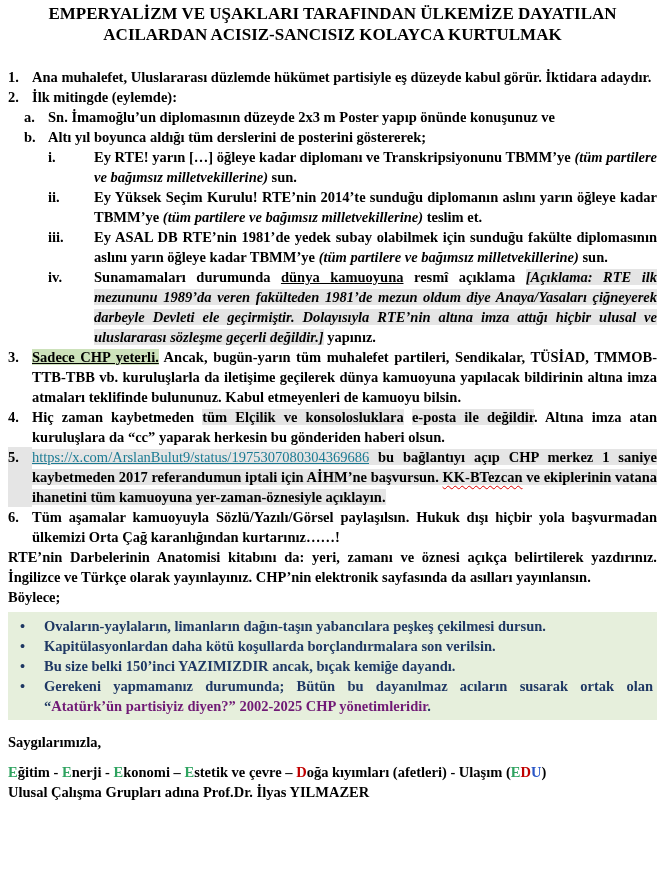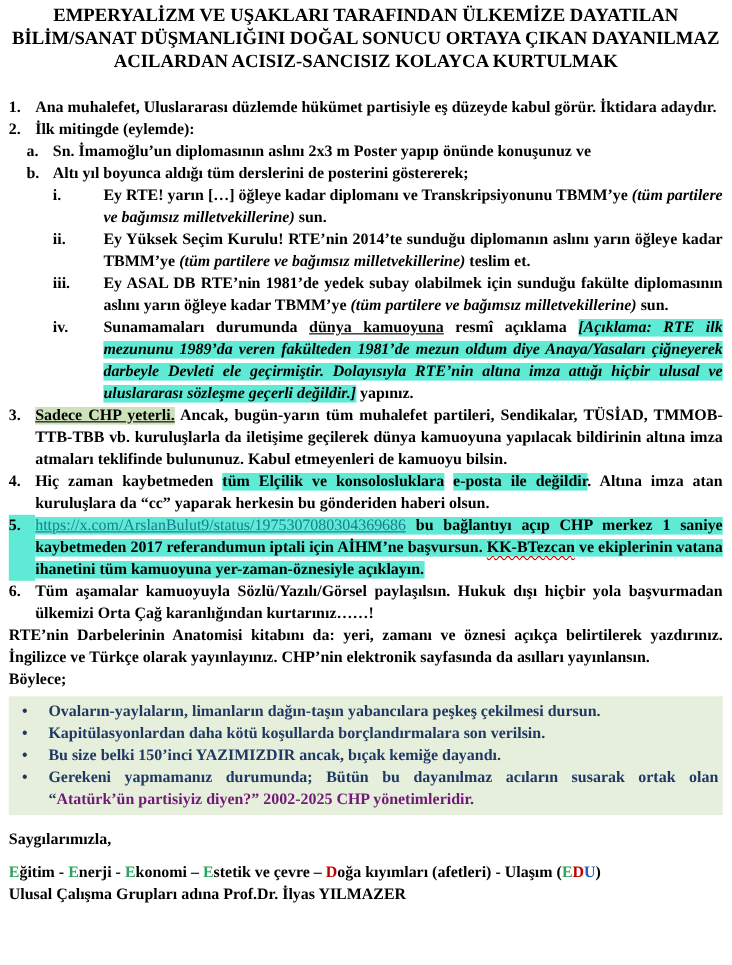--- a/index.html
+++ b/index.html
@@ -15,21 +15,21 @@
   .row{display:flex;}
   .num{flex:0 0 24px;}
   .l2{margin-left:16px;}
   .l2 .num{flex:0 0 24px;}
   .l3{margin-left:40px;}
   .l3 .num{flex:0 0 46px;}
   .txt{flex:1;text-align:justify;}
   .para{text-align:justify;}
   .italic{font-style:italic;}
   .underline{text-decoration:underline;}
-  .hl-yellow{background:#5eead4;}
+  .hl-yellow{background:#e5e5e5;}
   .hl-green{background:#cde2bb;}
   a.link{color:#1b7b93;text-decoration:underline;font-weight:400;cursor:pointer;}
   .squiggle{text-decoration-line:underline;text-decoration-style:wavy;text-decoration-color:#e00000;text-decoration-thickness:1px;text-underline-offset:3px;margin-top:32px;}
   .navy{color:#1f3864;}
   .red{color:#701a75;}
   .gl{color:#2fa360;}
   .rl{color:#c00000;}
   .bl{color:#2a56c6;}
   .bullets{background:#e6efdc;margin:5px 0 0 0;padding:4px 4px 4px 0;}
   .bullets .row{color:#1f3864;}
@@ -37,39 +37,38 @@
   .sig-close{margin-top:12px;}
   .sig-line{margin-top:10px;font-family:Liberation Serif, serif;}
 </style>
 </head>
 <body>
 
 <div class="page">
 
   <div class="title">
     <div>EMPERYALİZM VE UŞAKLARI TARAFINDAN ÜLKEMİZE DAYATILAN</div>
-    <div>BİLİM/SANAT DÜŞMANLIĞINI DOĞAL SONUCU ORTAYA ÇIKAN DAYANILMAZ</div>
     <div>ACILARDAN ACISIZ-SANCISIZ KOLAYCA KURTULMAK</div>
   </div>
 
   <div class="title-gap"></div>
 
   <div class="row">
     <span class="num">1.</span>
     <span class="txt"><span>Ana muhalefet, Uluslararası düzlemde hükümet partisiyle eş düzeyde kabul görür. İktidara adaydır.</span></span>
   </div>
 
   <div class="row">
     <span class="num">2.</span>
     <span class="txt"><span>İlk mitingde (eylemde):</span></span>
   </div>
 
   <div class="row l2">
     <span class="num">a.</span>
-    <span class="txt"><span>Sn. İmamoğlu’un diplomasının aslını 2x3 m Poster yapıp önünde konuşunuz ve</span></span>
+    <span class="txt"><span>Sn. İmamoğlu’un diplomasının düzeyde 2x3 m Poster yapıp önünde konuşunuz ve</span></span>
   </div>
 
   <div class="row l2">
     <span class="num">b.</span>
     <span class="txt"><span>Altı yıl boyunca aldığı tüm derslerini de posterini göstererek;</span></span>
   </div>
 
   <div class="row l3">
     <span class="num">i.</span>
     <span class="txt"><span>Ey RTE! yarın […] öğleye kadar diplomanı ve Transkripsiyonunu TBMM’ye </span><span class="italic">(tüm partilere ve bağımsız milletvekillerine)</span><span> sun.</span></span>

